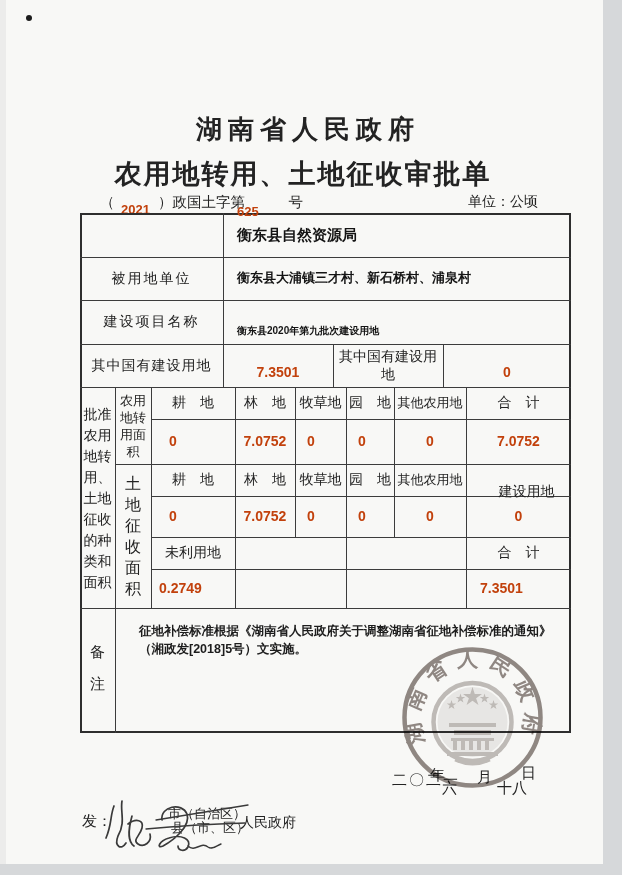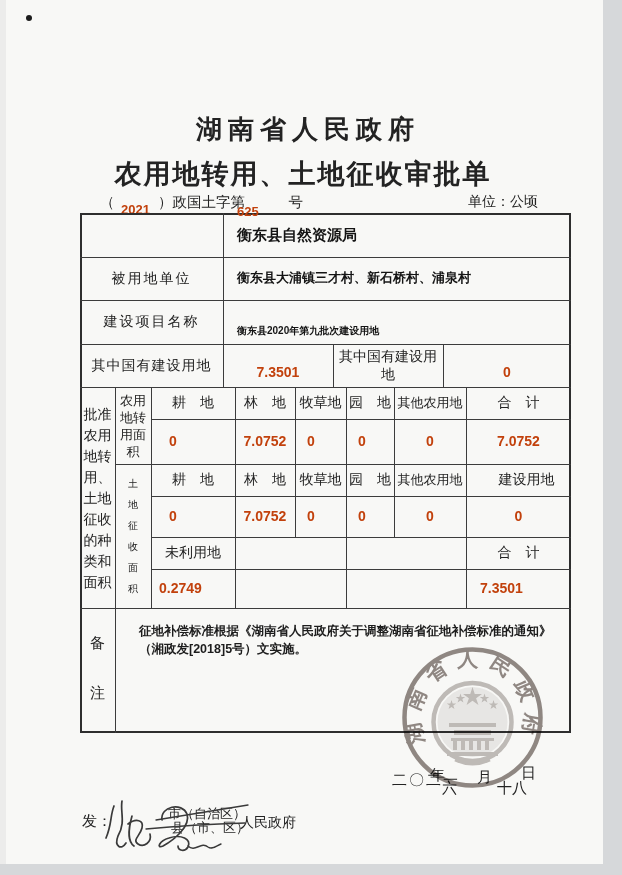--- a/index.html
+++ b/index.html
@@ -77,56 +77,56 @@
   <div class="cell serif" style="left:80px;top:300px;width:143px;height:44px;font-size:14px;letter-spacing:2px;">建设项目名称</div>
   <div class="cell sans val" style="left:223px;top:300px;width:348px;height:44px;justify-content:flex-start;align-items:flex-end;padding:0 0 7px 14px;font-size:10px;">衡东县2020年第九批次建设用地</div>
 
   <div class="cell serif" style="left:80px;top:344px;width:143px;height:43px;font-size:14px;letter-spacing:1px;">其中国有建设用地</div>
   <div class="cell sans num" style="left:223px;top:344px;width:110px;height:43px;align-items:flex-end;padding-bottom:6px;font-size:14px;">7.3501</div>
   <div class="cell serif" style="left:333px;top:344px;width:110px;height:43px;font-size:14px;">其中国有建设用地</div>
   <div class="cell sans num" style="left:443px;top:344px;width:128px;height:43px;align-items:flex-end;padding-bottom:6px;font-size:14px;">0</div>
 
   <div class="cell serif vertical-wrap" style="left:82px;top:390px;width:31px;height:216px;font-size:14px;line-height:21px;">批准农用地转用、土地征收的种类和面积</div>
   <div class="cell serif vertical-wrap" style="left:117px;top:390px;width:32px;height:72px;font-size:13px;line-height:17px;">农用地转用面积</div>
-  <div class="cell serif vertical-wrap" style="left:117px;top:466px;width:32px;height:140px;font-size:10px;line-height:21px;padding:0 8px;">土地征收面积</div>
+  <div class="cell serif vertical-wrap" style="left:117px;top:466px;width:32px;height:140px;font-size:16px;line-height:21px;padding:0 8px;">土地征收面积</div>
 
   <div class="cell serif" style="left:151px;top:387px;width:84px;height:32px;font-size:14px;">耕　地</div>
   <div class="cell serif" style="left:235px;top:387px;width:60px;height:32px;font-size:14px;">林　地</div>
   <div class="cell serif" style="left:295px;top:387px;width:51px;height:32px;font-size:14px;">牧草地</div>
   <div class="cell serif" style="left:346px;top:387px;width:48px;height:32px;font-size:14px;">园　地</div>
   <div class="cell serif" style="left:394px;top:387px;width:72px;height:32px;font-size:13px;">其他农用地</div>
   <div class="cell serif" style="left:466px;top:387px;width:105px;height:32px;font-size:14px;">合　计</div>
 
   <div class="cell sans num" style="left:151px;top:419px;width:84px;height:45px;justify-content:flex-start;padding-left:18px;font-size:14px;">0</div>
   <div class="cell sans num" style="left:235px;top:419px;width:60px;height:45px;font-size:14px;">7.0752</div>
   <div class="cell sans num" style="left:295px;top:419px;width:51px;height:45px;justify-content:flex-start;padding-left:12px;font-size:14px;">0</div>
   <div class="cell sans num" style="left:346px;top:419px;width:48px;height:45px;justify-content:flex-start;padding-left:12px;font-size:14px;">0</div>
   <div class="cell sans num" style="left:394px;top:419px;width:72px;height:45px;font-size:14px;">0</div>
   <div class="cell sans num" style="left:466px;top:419px;width:105px;height:45px;font-size:14px;">7.0752</div>
 
   <div class="cell serif" style="left:151px;top:464px;width:84px;height:32px;font-size:14px;">耕　地</div>
   <div class="cell serif" style="left:235px;top:464px;width:60px;height:32px;font-size:14px;">林　地</div>
   <div class="cell serif" style="left:295px;top:464px;width:51px;height:32px;font-size:14px;">牧草地</div>
   <div class="cell serif" style="left:346px;top:464px;width:48px;height:32px;font-size:14px;">园　地</div>
   <div class="cell serif" style="left:394px;top:464px;width:72px;height:32px;font-size:13px;">其他农用地</div>
-  <div class="cell serif" style="left:466px;top:464px;width:121px;height:32px;font-size:14px;">建设用地</div>
+  <div class="cell serif" style="left:466px;top:476px;width:121px;height:32px;font-size:14px;">建设用地</div>
 
   <div class="cell sans num" style="left:151px;top:496px;width:84px;height:41px;justify-content:flex-start;padding-left:18px;font-size:14px;">0</div>
   <div class="cell sans num" style="left:235px;top:496px;width:60px;height:41px;font-size:14px;">7.0752</div>
   <div class="cell sans num" style="left:295px;top:496px;width:51px;height:41px;justify-content:flex-start;padding-left:12px;font-size:14px;">0</div>
   <div class="cell sans num" style="left:346px;top:496px;width:48px;height:41px;justify-content:flex-start;padding-left:12px;font-size:14px;">0</div>
   <div class="cell sans num" style="left:394px;top:496px;width:72px;height:41px;font-size:14px;">0</div>
   <div class="cell sans num" style="left:466px;top:496px;width:105px;height:41px;font-size:14px;">0</div>
 
   <div class="cell serif" style="left:151px;top:537px;width:84px;height:32px;font-size:14px;">未利用地</div>
   <div class="cell serif" style="left:466px;top:537px;width:105px;height:32px;font-size:14px;">合　计</div>
   <div class="cell sans num" style="left:151px;top:569px;width:84px;height:39px;justify-content:flex-start;padding-left:8px;font-size:14px;">0.2749</div>
   <div class="cell sans num" style="left:466px;top:569px;width:105px;height:39px;justify-content:flex-start;padding-left:14px;font-size:14px;">7.3501</div>
 
-  <div class="cell serif vertical-wrap" style="left:82px;top:608px;width:31px;height:120px;font-size:15px;line-height:50px;padding:0 7px;">备注</div>
+  <div class="cell serif vertical-wrap" style="left:82px;top:608px;width:31px;height:120px;font-size:15px;line-height:32px;padding:0 7px;">备注</div>
   <div class="cell sans" style="left:115px;top:608px;width:456px;height:125px;justify-content:flex-start;align-items:flex-start;text-align:left;padding:14px 18px 0 24px;font-size:12.5px;line-height:18px;color:#1d1d1d;font-weight:600;">征地补偿标准根据《湖南省人民政府关于调整湖南省征地补偿标准的通知》（湘政发[2018]5号）文实施。</div>
 
   <div class="abs serif" style="left:392px;top:771px;font-size:15px;letter-spacing:2px;">二〇二一</div>
   <div class="abs serif" style="left:430px;top:766px;font-size:15px;">年</div>
   <div class="abs serif" style="left:442px;top:779px;font-size:15px;">六</div>
   <div class="abs serif" style="left:477px;top:768px;font-size:15px;">月</div>
   <div class="abs serif" style="left:497px;top:779px;font-size:15px;">十八</div>
   <div class="abs serif" style="left:521px;top:764px;font-size:15px;">日</div>
 
   <svg class="abs seal-svg" style="left:396px;top:641px;" width="153" height="153" viewBox="0 0 153 153">

